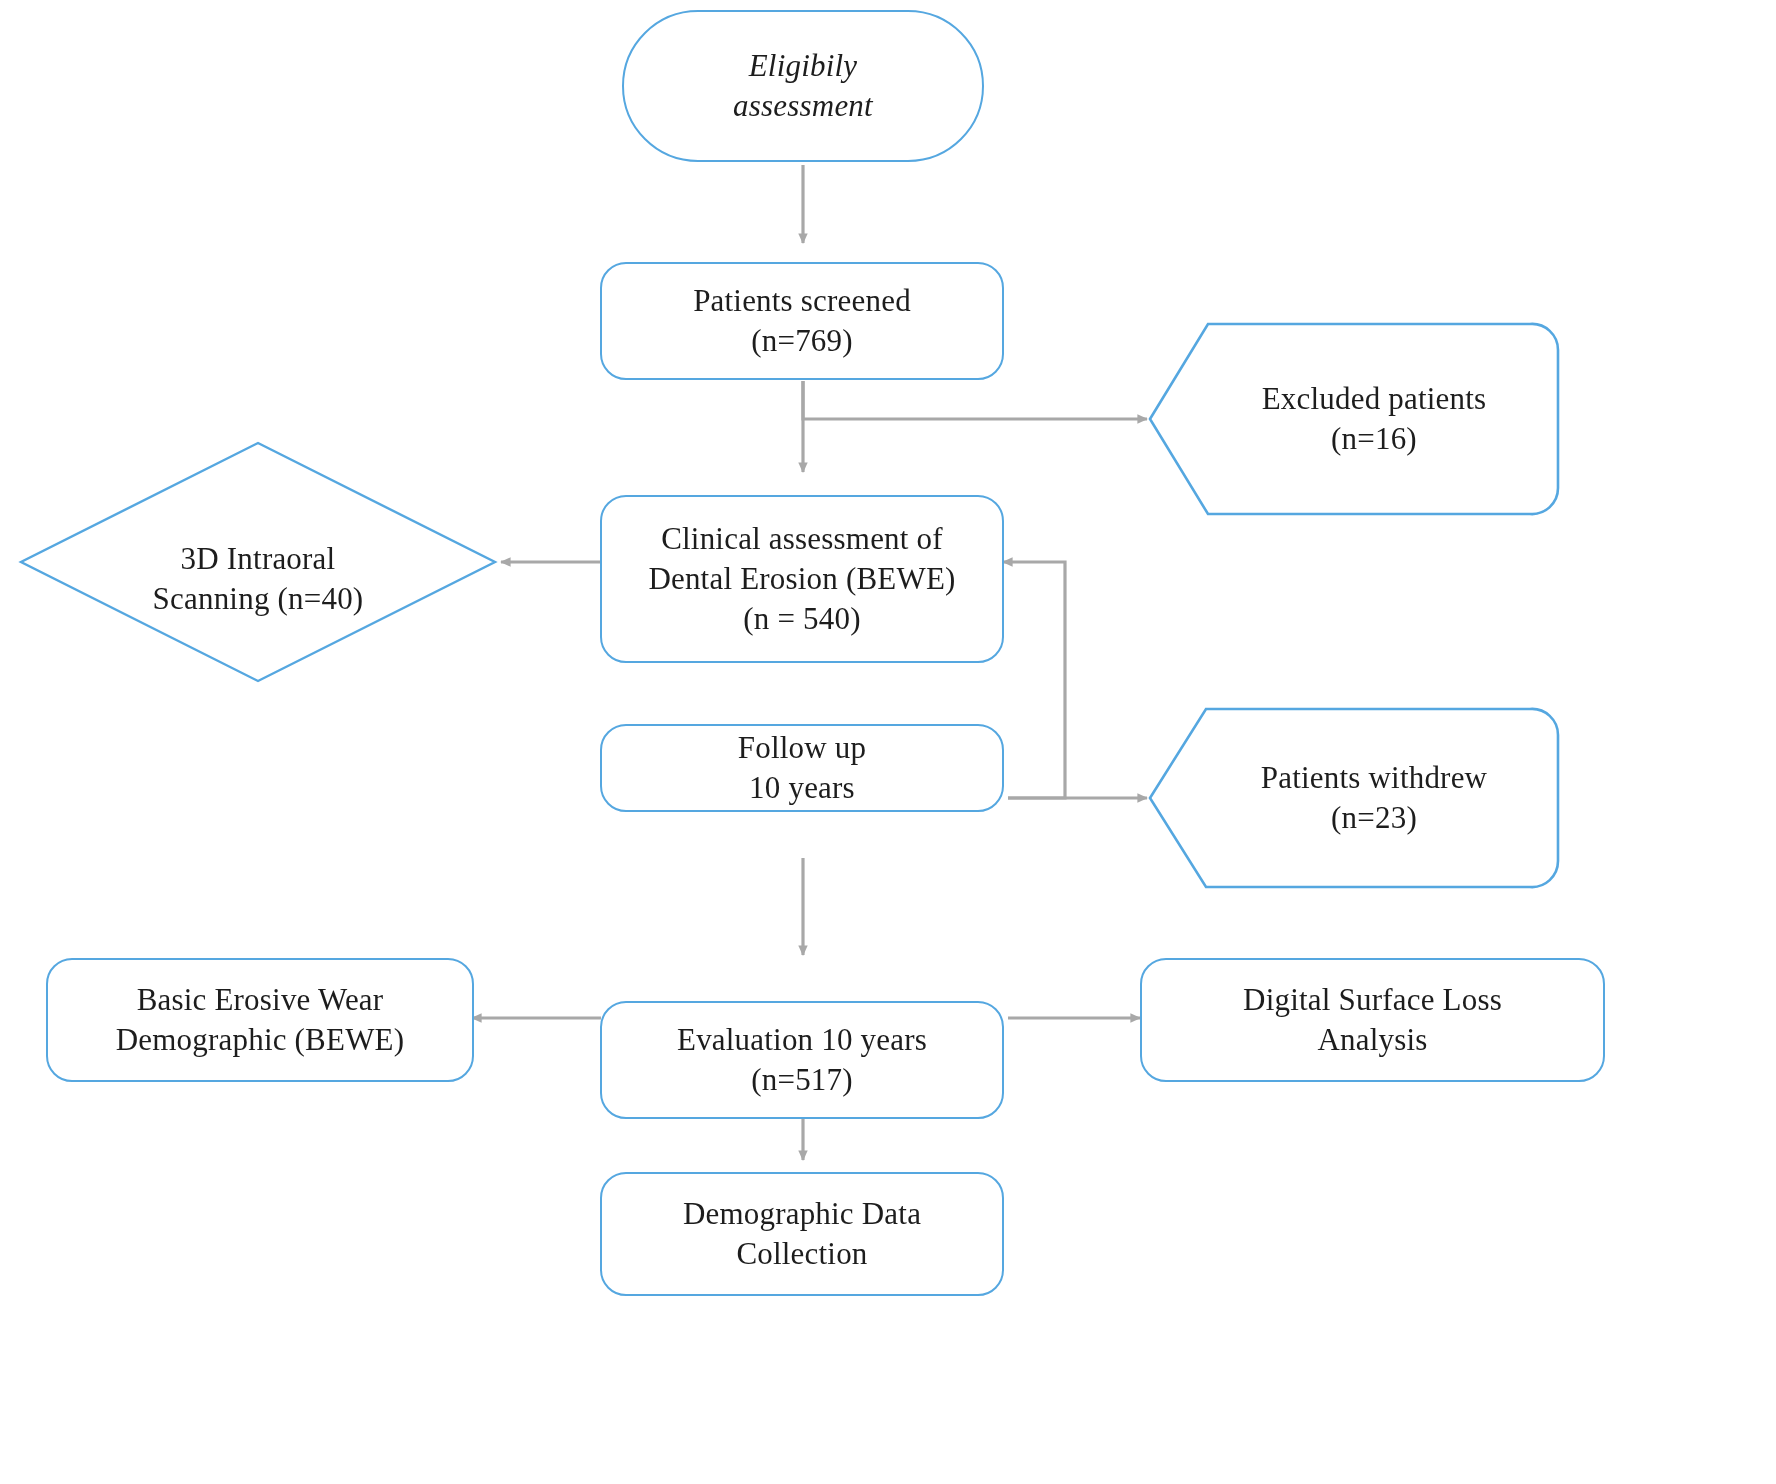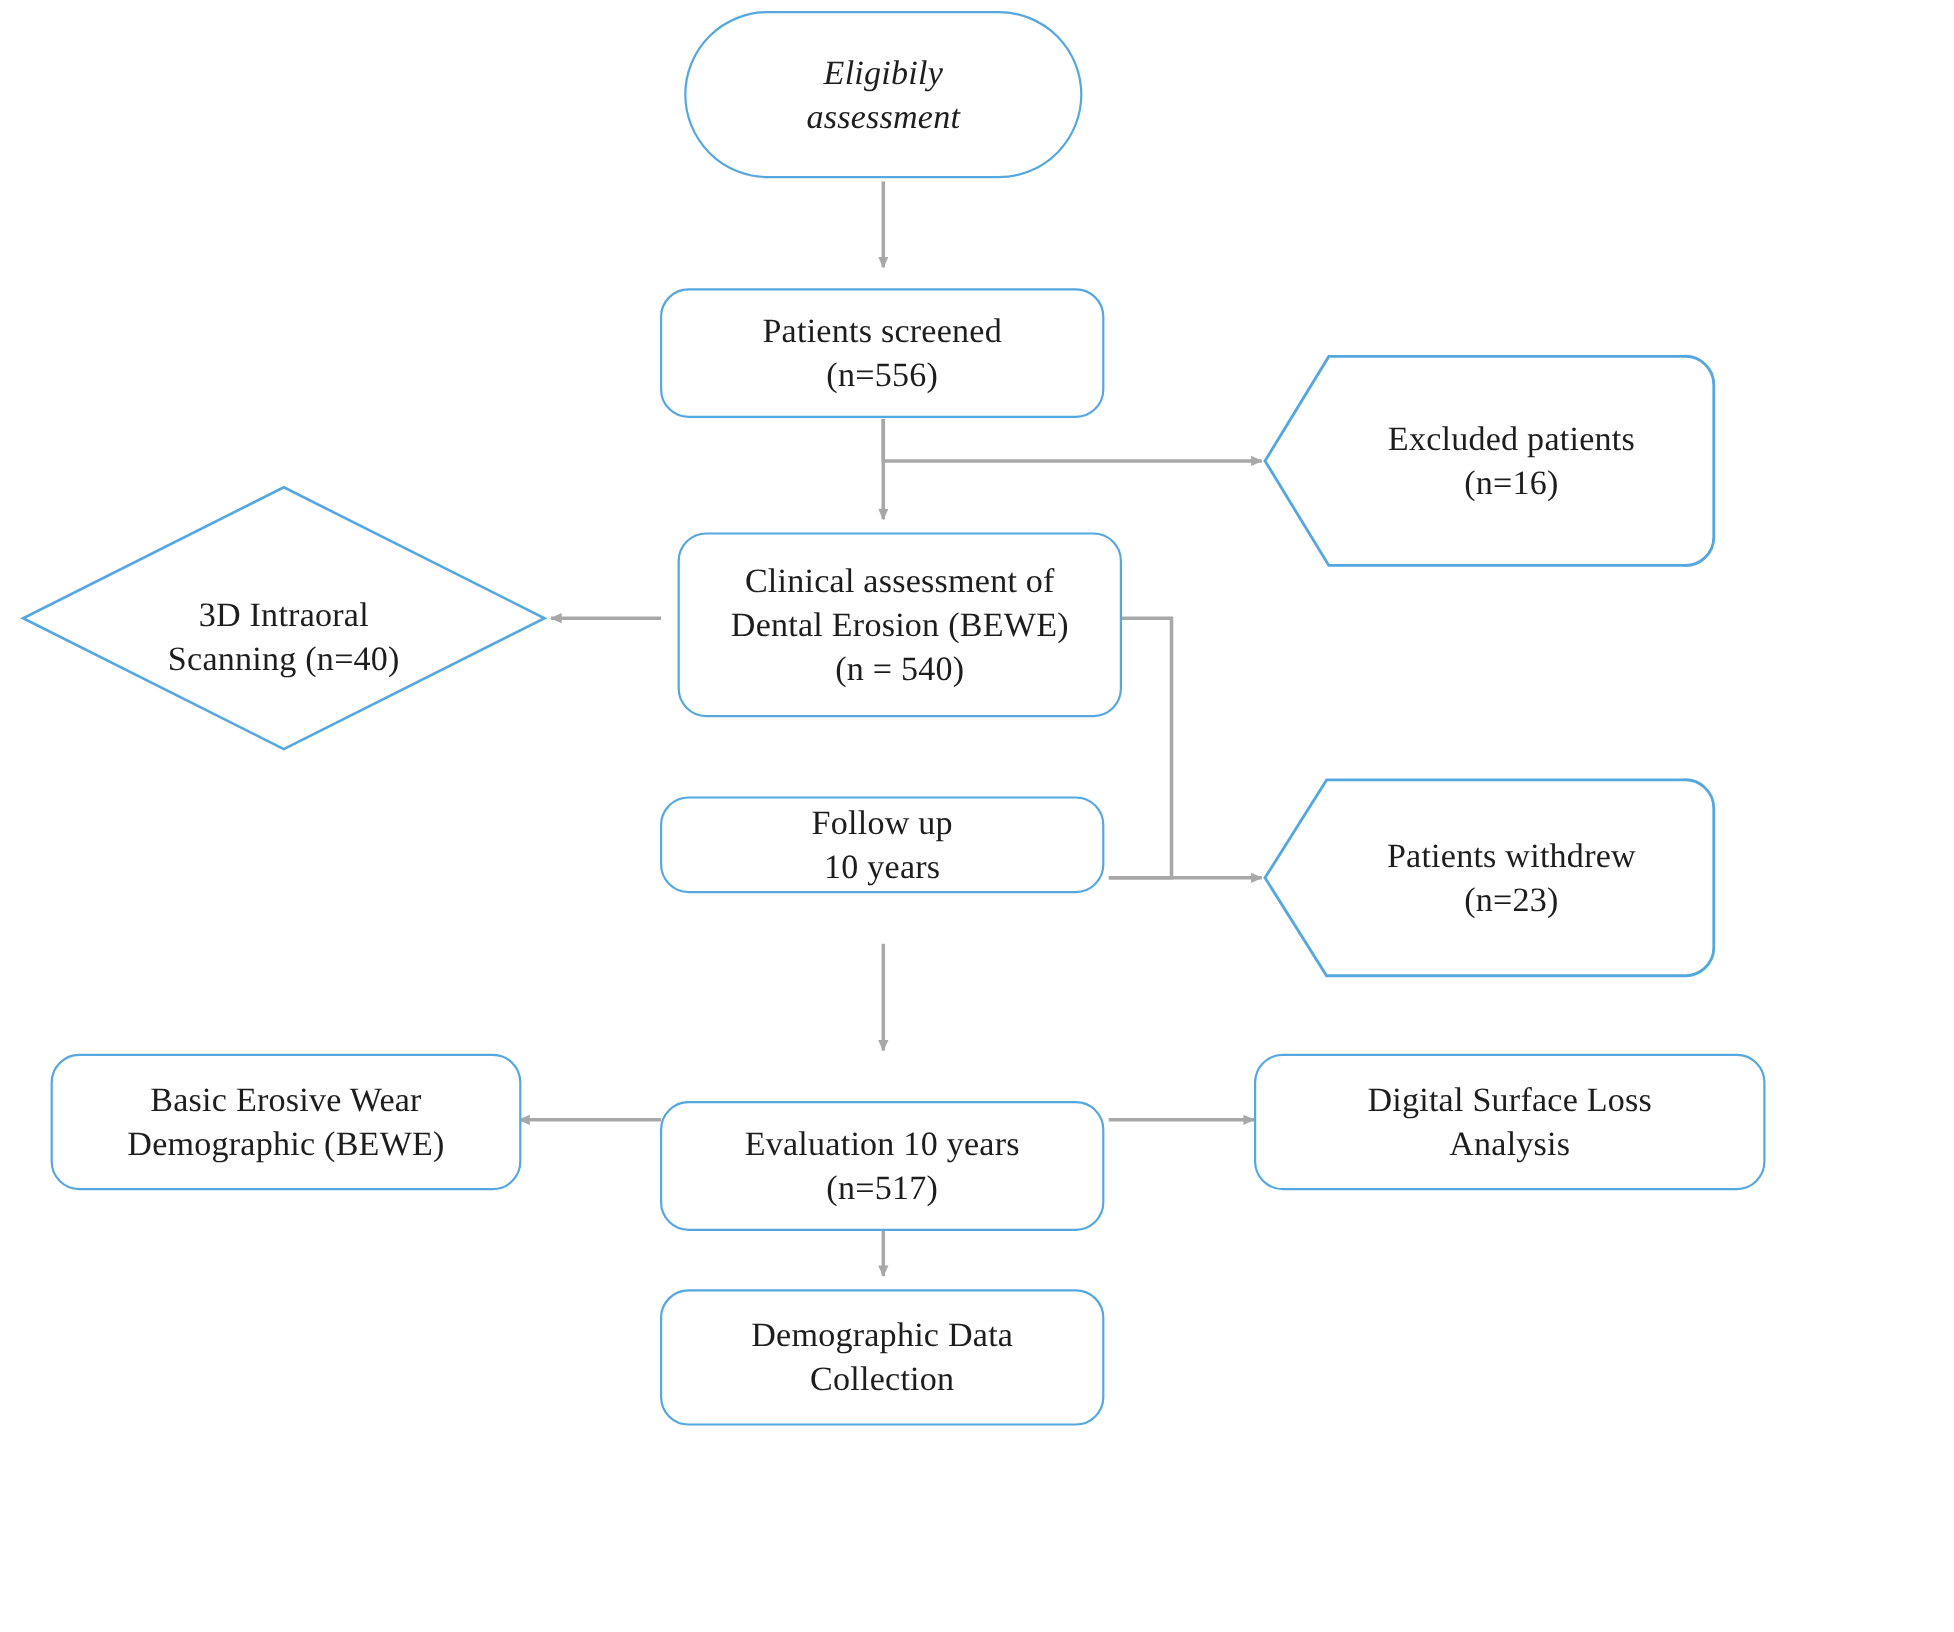--- a/index.html
+++ b/index.html
@@ -111,32 +111,32 @@
     </g>
   </svg>
 
   <div class="node stadium" style="left:622px; top:10px; width:362px; height:152px;">
     <span class="label">Eligibily
 assessment</span>
   </div>
 
   <div class="node box" style="left:600px; top:262px; width:404px; height:118px;">
     <span class="label">Patients screened
-(n=556)</span>
+(n=769)</span>
   </div>
 
   <div class="node pointed" style="left:1148px; top:320px; width:412px; height:198px;">
     <svg class="shape-svg" viewBox="0 0 412 198" preserveAspectRatio="none">
       <path d="M2,99 L60,4 L382,4 A26,26 0 0 1 410,30 L410,168 A26,26 0 0 1 382,194 L60,194 Z" fill="#ffffff" stroke="#55a7e0" stroke-width="2.6" vector-effect="non-scaling-stroke"></path>
     </svg>
     <span class="label" style="margin-left:40px;">Excluded patients
 (n=16)</span>
   </div>
 
-  <div class="node box" style="left:600px; top:484px; width:404px; height:168px;margin-left:16px;">
+  <div class="node box" style="left:600px; top:495px; width:404px; height:168px;">
     <span class="label">Clinical assessment of
 Dental Erosion (BEWE)
 (n = 540)</span>
   </div>
 
   <div class="node diamond" style="left:18px; top:440px; width:480px; height:244px;">
     <svg class="shape-svg" viewBox="0 0 480 244" preserveAspectRatio="none">
       <path d="M240,3 L477,122 L240,241 L3,122 Z" fill="#ffffff" stroke="#55a7e0" stroke-width="2.4" vector-effect="non-scaling-stroke"></path>
     </svg>
     <span class="label" style="margin-top:34px;">3D Intraoral

